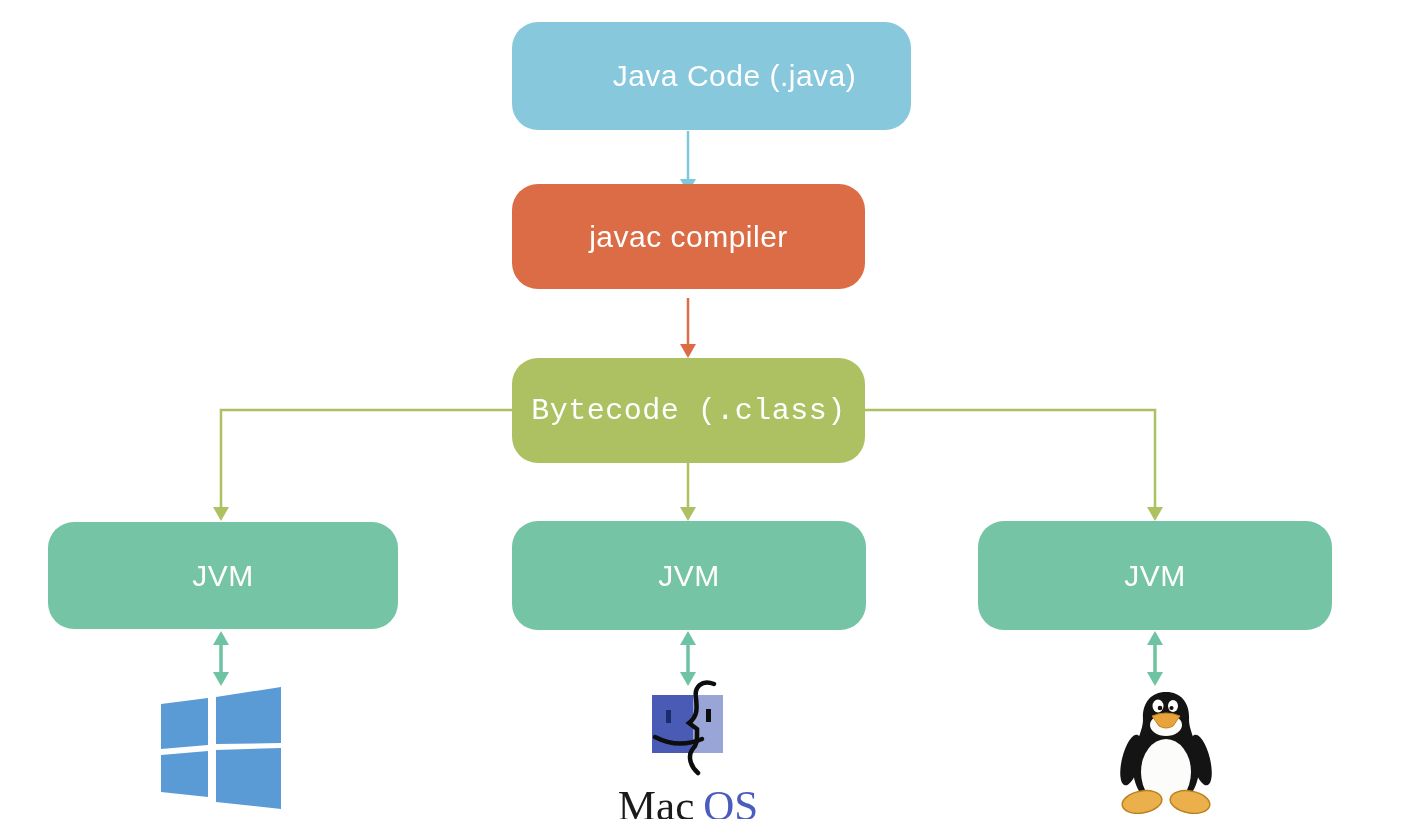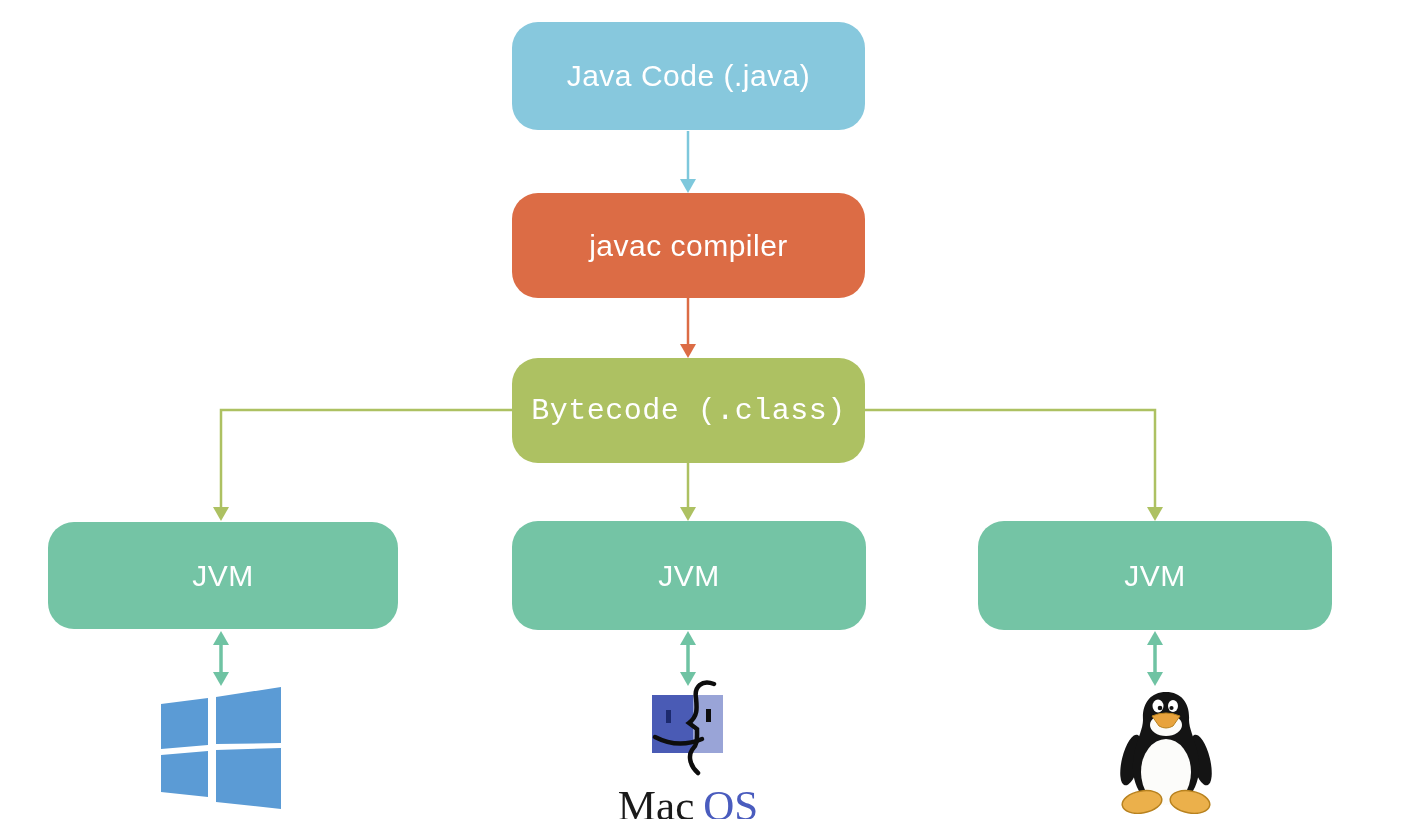--- a/index.html
+++ b/index.html
@@ -6,21 +6,21 @@
   #canvas{
     position:relative;width:1408px;height:819px;background:#ffffff;
     font-family:"Liberation Sans", sans-serif;overflow:hidden;
   }
   .node{
     position:absolute;border-radius:26px;display:flex;
     align-items:center;justify-content:center;
     color:#ffffff;font-size:30px;letter-spacing:.5px;font-weight:400;
   }
   #node-java-code {left:512px;top:22px; width:353px;height:108px;}
-  #node-javac     {left:512px;top:193px;width:353px;height:105px;}
+  #node-javac     {left:512px;top:184px;width:353px;height:105px;}
   #node-bytecode  {left:512px;top:358px;width:353px;height:105px;font-family:Liberation Mono, monospace;}
   #node-jvm-left  {left:48px; top:522px;width:350px;height:107px;}
   #node-jvm-center{left:512px;top:521px;width:354px;height:109px;}
   #node-jvm-right {left:978px;top:521px;width:354px;height:109px;}
   #connector-layer{position:absolute;left:0;top:0;width:1408px;height:819px;}
   #windows-logo{position:absolute;left:160px;top:687px;}
   #macos-group{position:absolute;left:600px;top:678px;width:176px;text-align:center;}
   #macos-label{font-family:"Liberation Serif", serif;font-size:43px;line-height:1;margin-top:2px;}
   #macos-label .mac{color:#1a1a1a;padding-right:9px;}
   #tux-logo{position:absolute;left:1116px;top:690px;}
@@ -67,21 +67,21 @@
       <polygon points="680,645 696,645 688,631" fill="#6FC3A3"></polygon>
       <polygon points="680,672 696,672 688,686" fill="#6FC3A3"></polygon>
     </g>
     <g>
       <line x1="1155" y1="643" x2="1155" y2="674" stroke-width="3.5" stroke="#6FC3A3"></line>
       <polygon points="1147,645 1163,645 1155,631" fill="#6FC3A3"></polygon>
       <polygon points="1147,672 1163,672 1155,686" fill="#6FC3A3"></polygon>
     </g>
   </svg>
 
-  <div class="node" id="node-java-code" style="background: rgb(135, 200, 221);">
+  <div class="node" id="node-java-code" style="background: rgb(135, 200, 221); padding-left: 46px;">
     <span>Java Code (.java)</span>
   </div>
 
   <div class="node" id="node-javac" style="background: rgb(220, 108, 69);">
     <span>javac compiler</span>
   </div>
 
   <div class="node" id="node-bytecode" style="background: rgb(173, 193, 98);">
     <span>Bytecode (.class)</span>
   </div>

